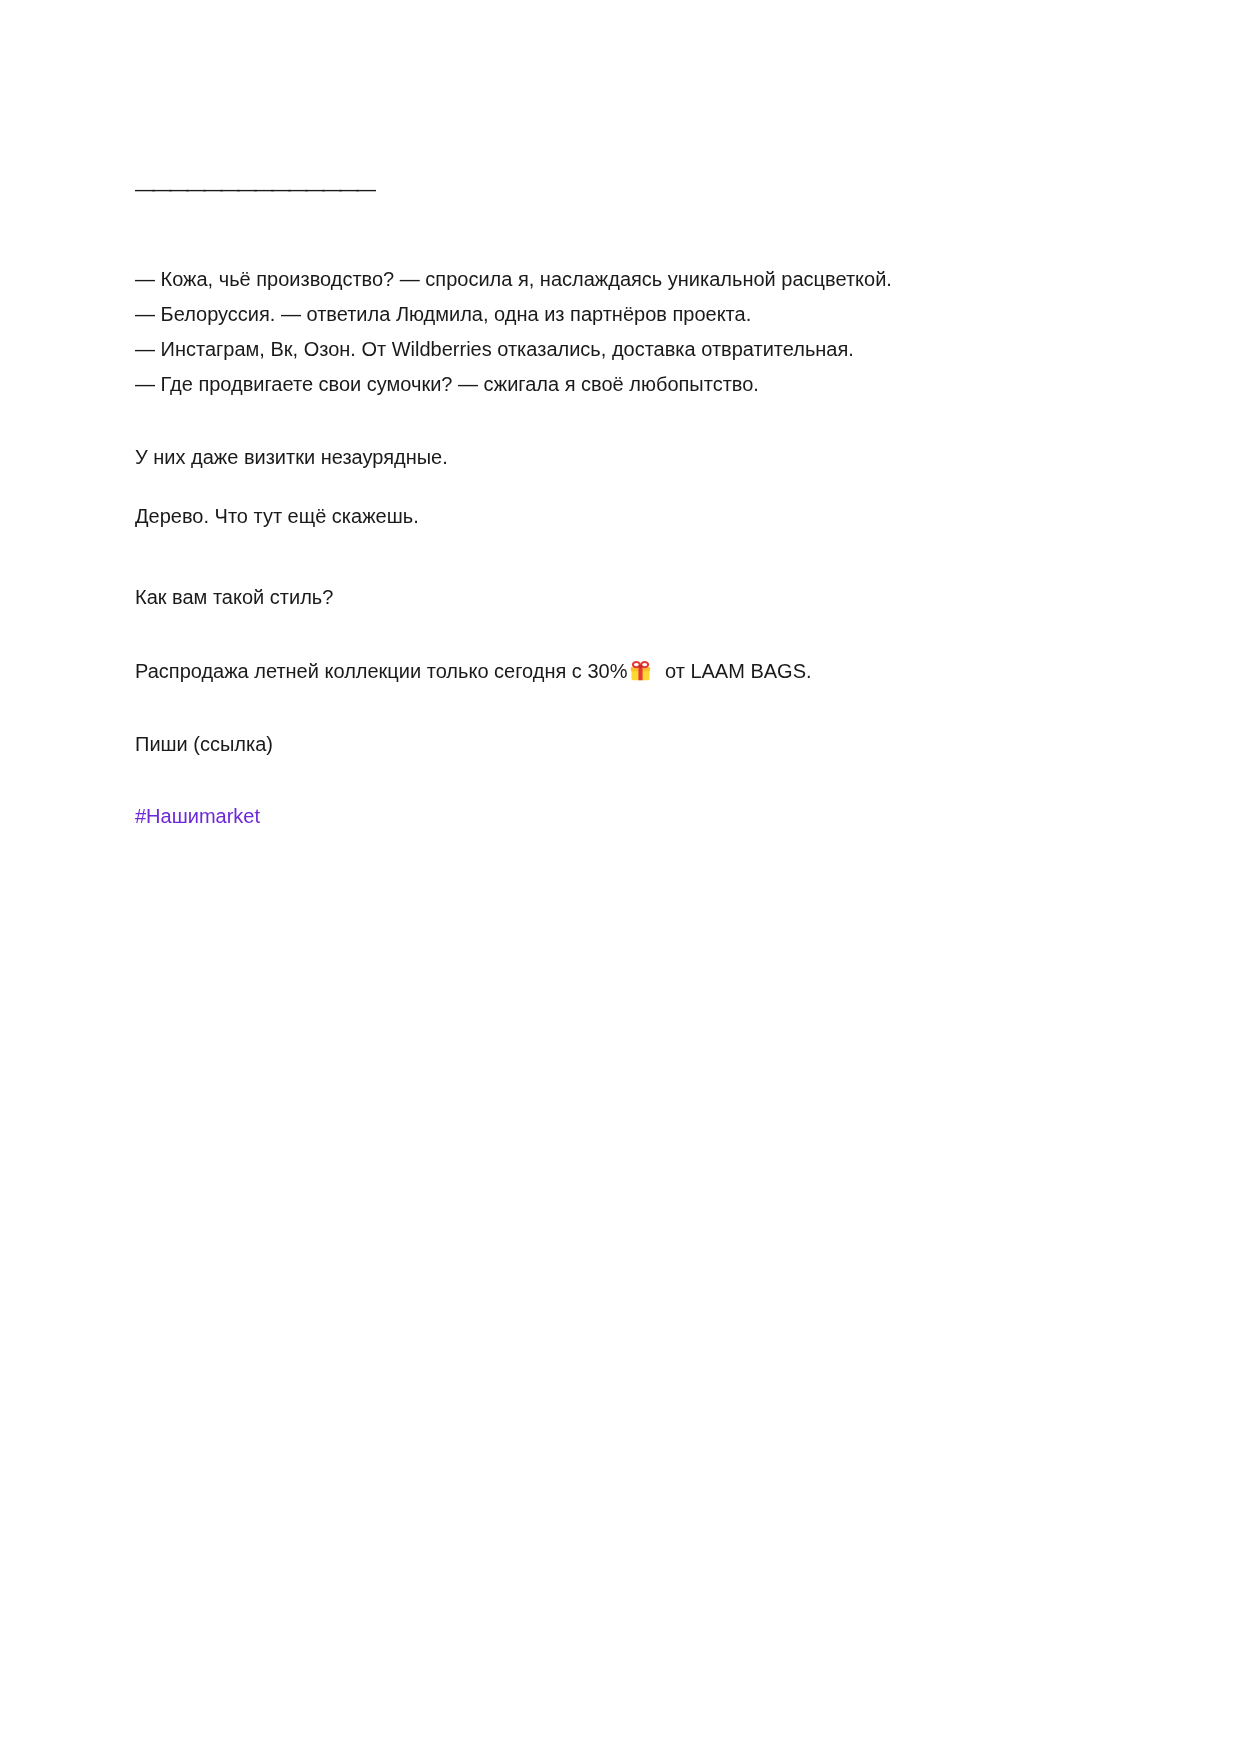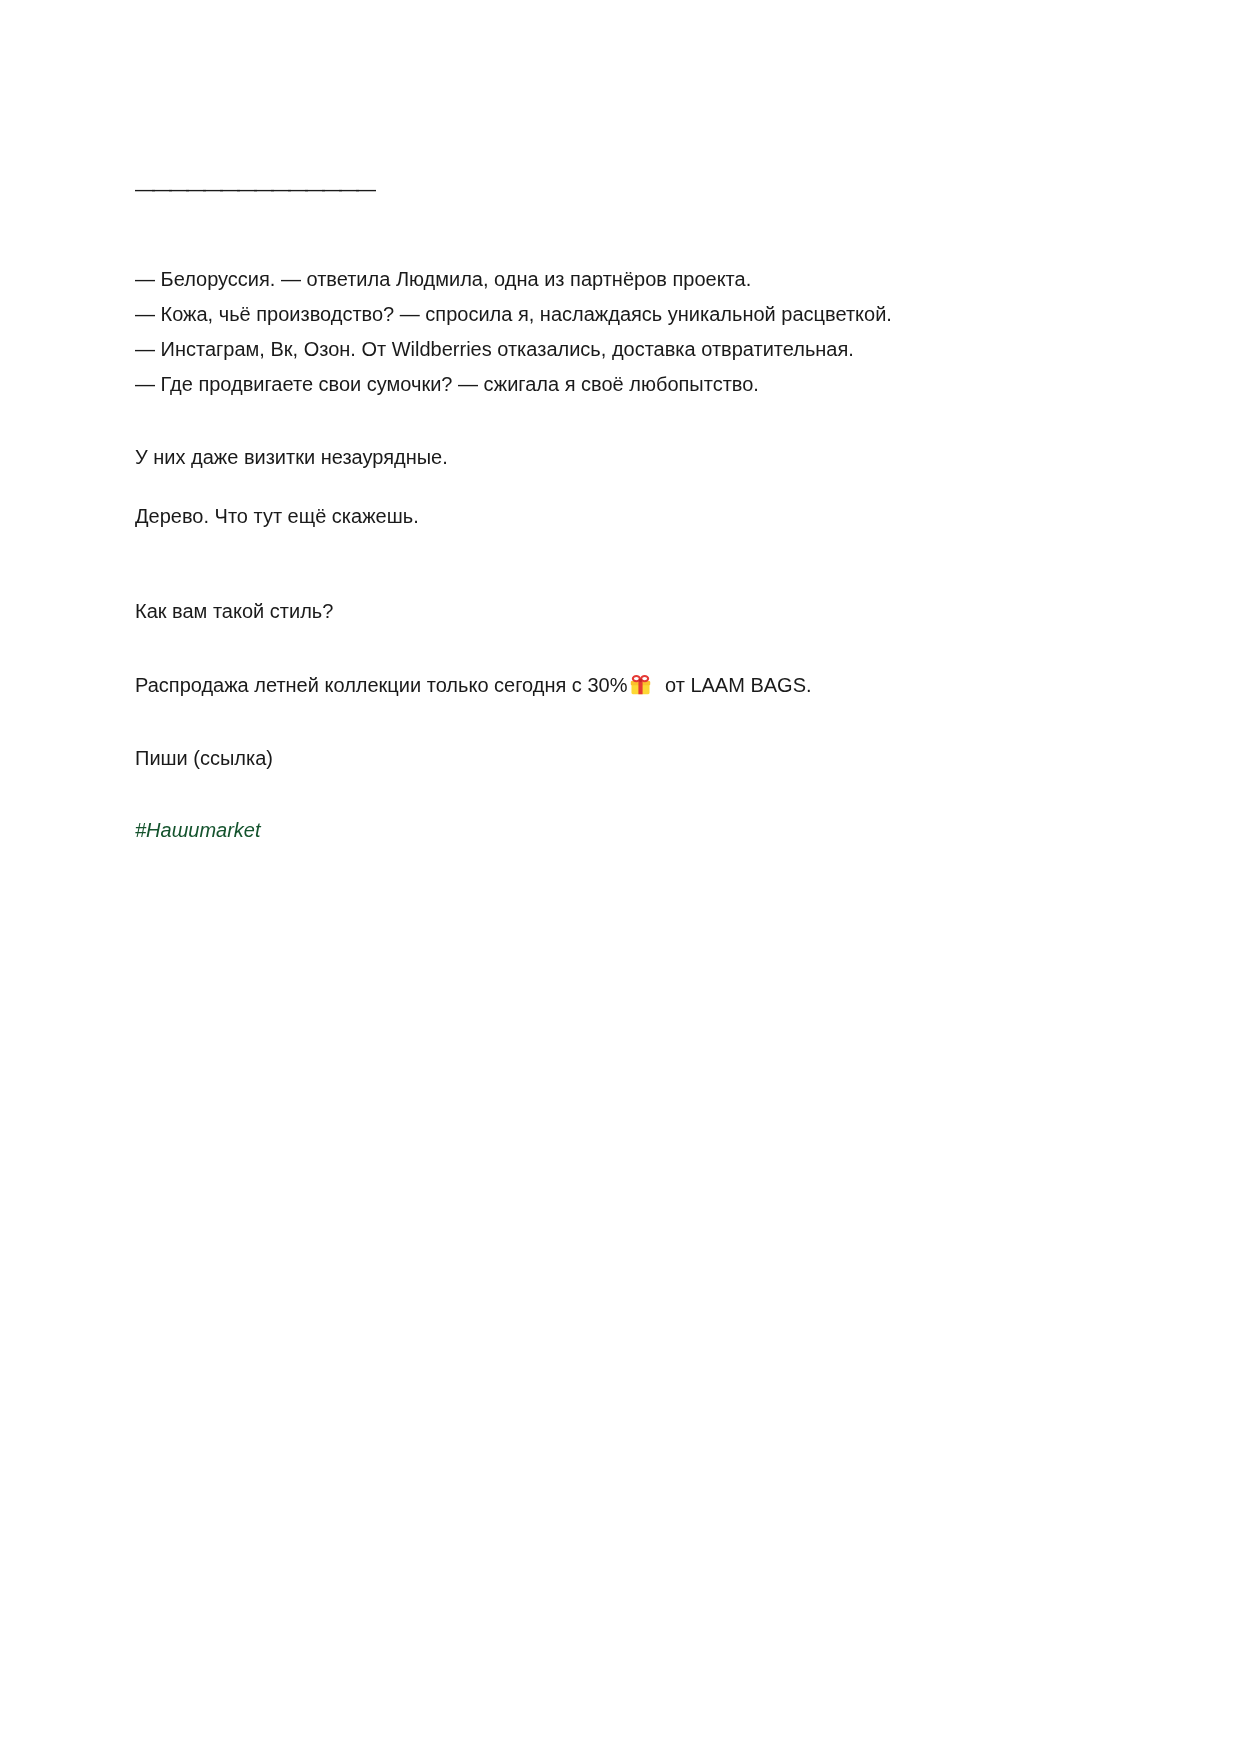--- a/index.html
+++ b/index.html
@@ -21,47 +21,46 @@
   }
   p { margin: 0; }
   .sep {
     margin-bottom: 55px;
     letter-spacing: -3px;
     white-space: nowrap;
     color: #1a1a1a;
   }
   .m-cards  { margin-top: 38px; }
   .m-wood   { margin-top: 24px; }
-  .m-style  { margin-top: 60px; }
+  .m-style  { margin-top: 46px; }
   .m-sale   { margin-top: 39px; }
   .m-write  { margin-top: 38px; }
   .m-tag    { margin-top: 37px; }
   .gift {
     display: inline-block;
     width: 25px;
     height: 25px;
     vertical-align: -5px;
     margin: 0 6px 0 1px;
   }
   a.hashtag {
-    color: #14532d;
+    color: #6d28d9;
     text-decoration: none;
     cursor: pointer;
-    font-style: italic;
   }
 </style>
 </head>
 <body>
 
 <div class="page">
 
   <p class="sep">——————————————</p>
 
+  <p>— Кожа, чьё производство? — спросила я, наслаждаясь уникальной расцветкой.</p>
   <p>— Белоруссия. — ответила Людмила, одна из партнёров проекта.</p>
-  <p>— Кожа, чьё производство? — спросила я, наслаждаясь уникальной расцветкой.</p>
   <p>— Инстаграм, Вк, Озон. От Wildberries отказались, доставка отвратительная.</p>
   <p>— Где продвигаете свои сумочки? — сжигала я своё любопытство.</p>
 
   <p class="m-cards">У них даже визитки незаурядные.</p>
 
   <p class="m-wood">Дерево. Что тут ещё скажешь.</p>
 
   <p class="m-style">Как вам такой стиль?</p>
 
   <p class="m-sale">

